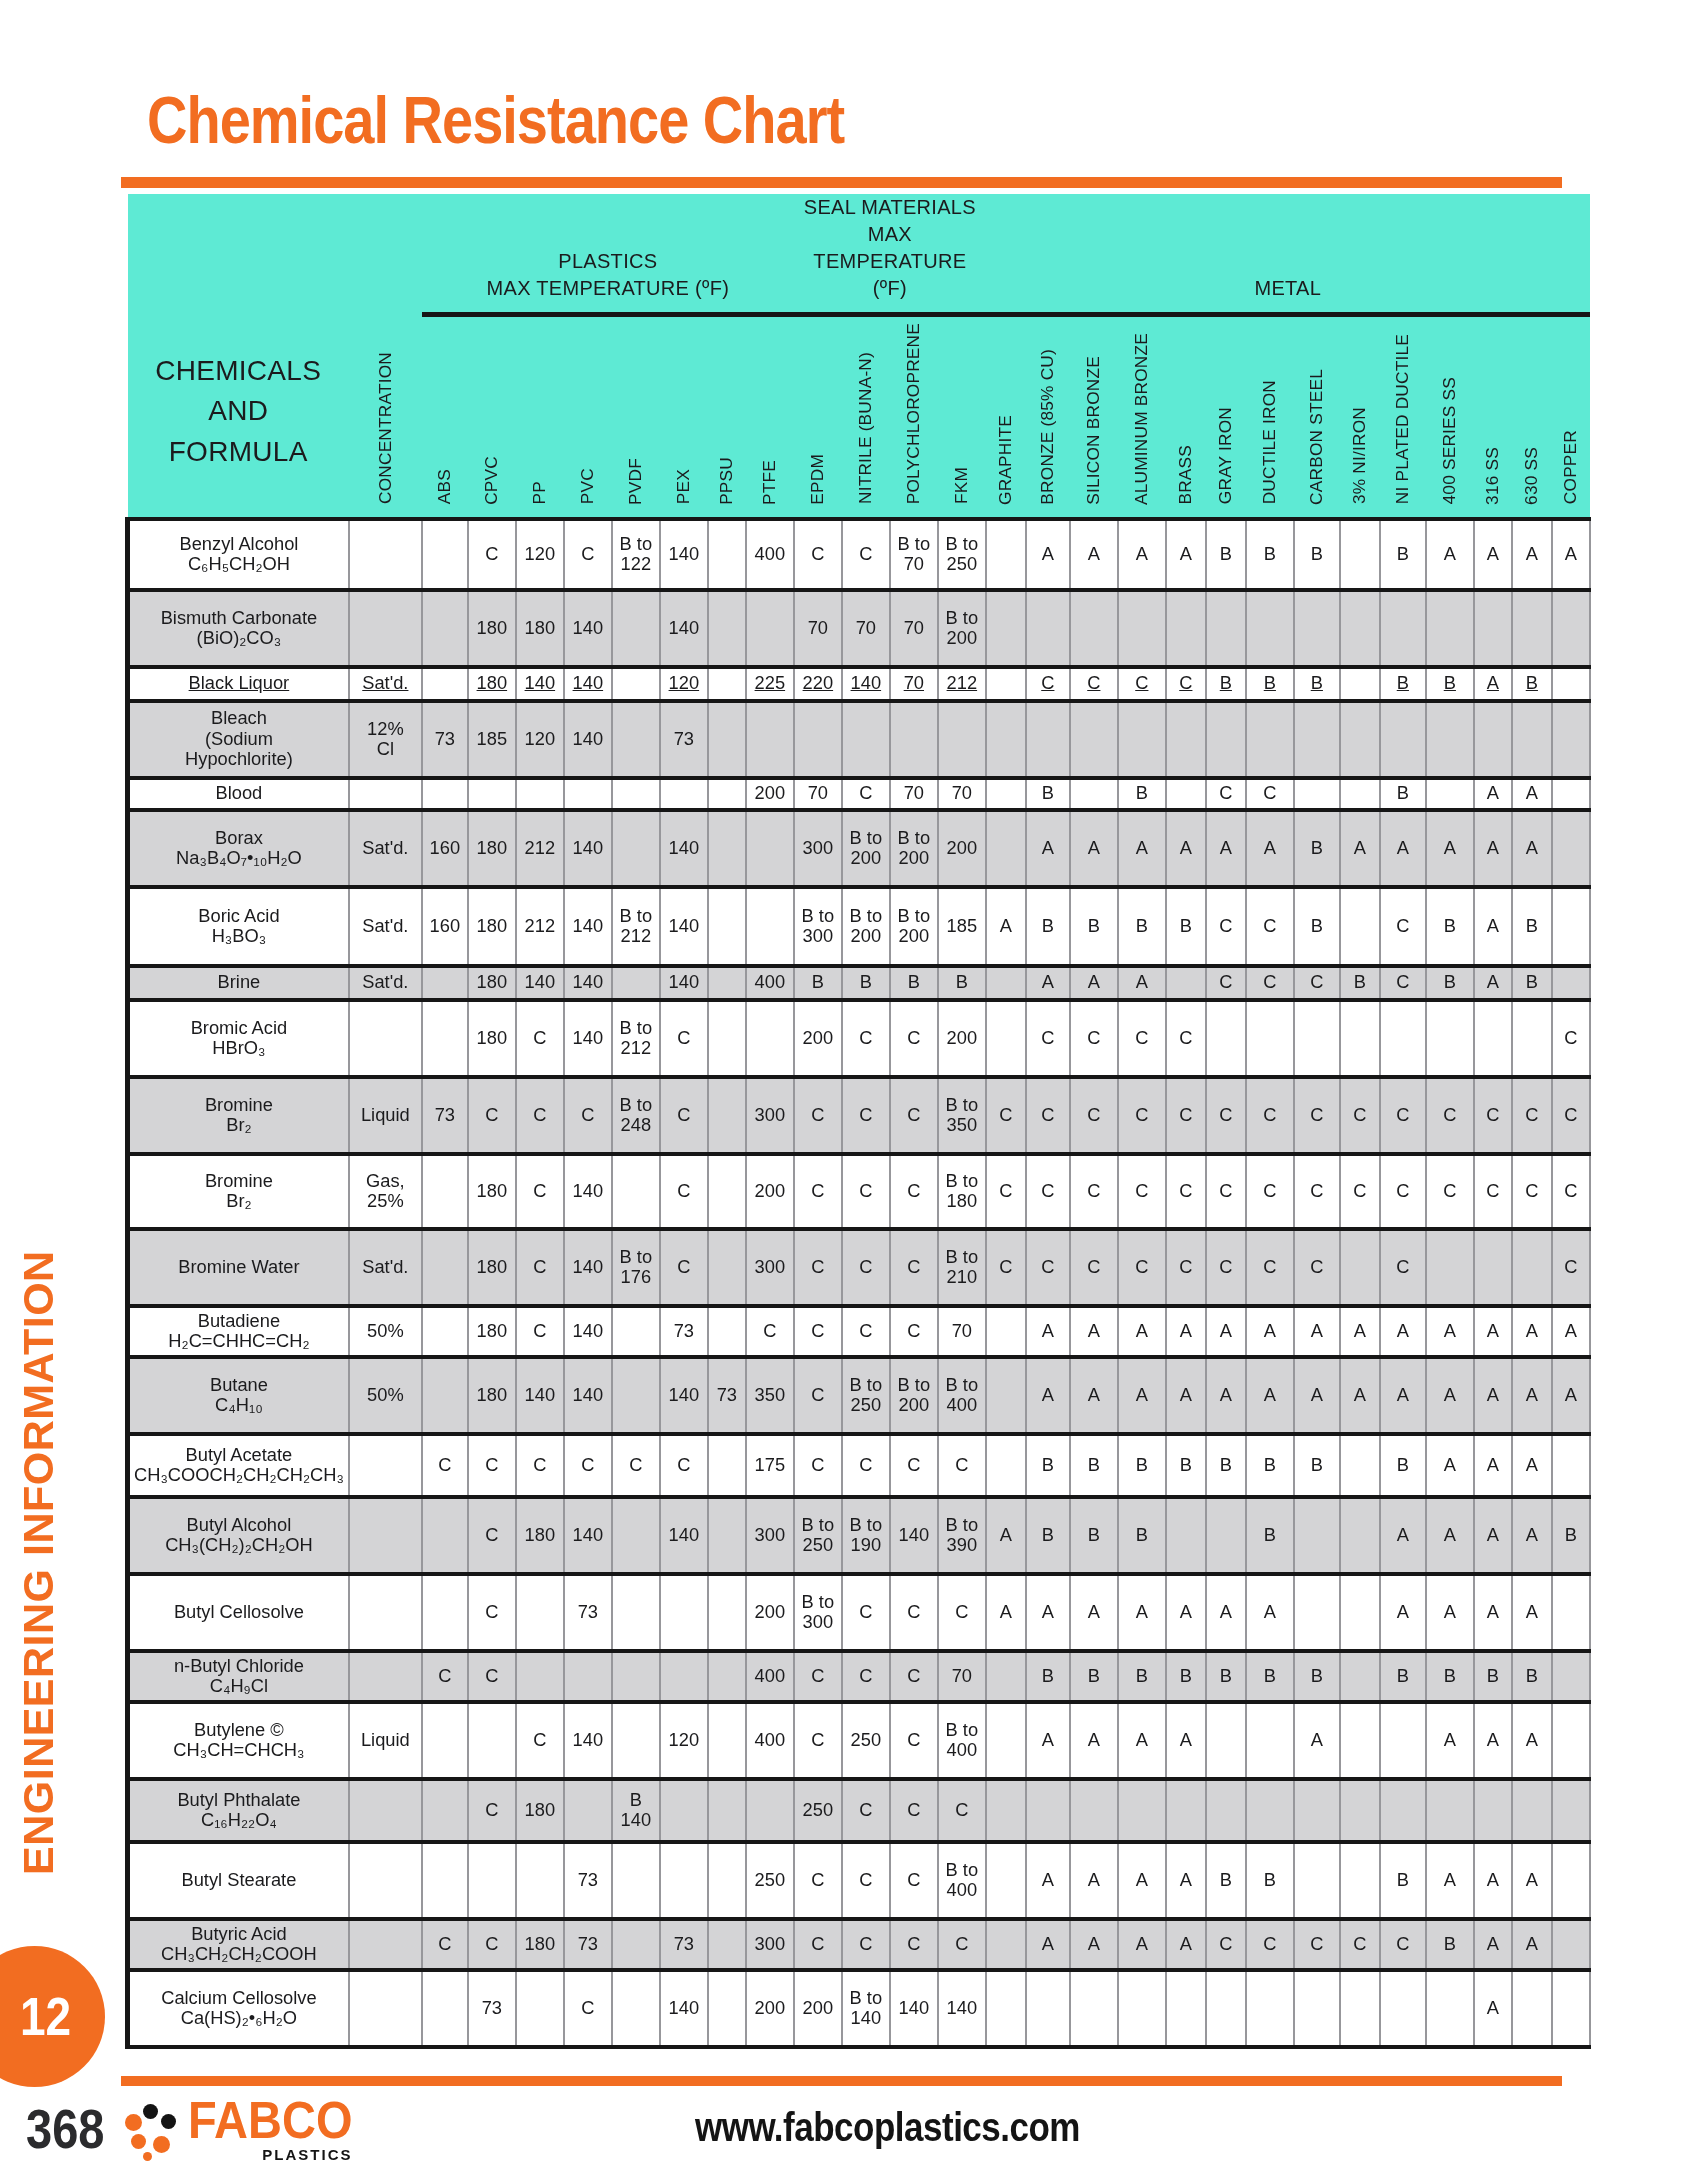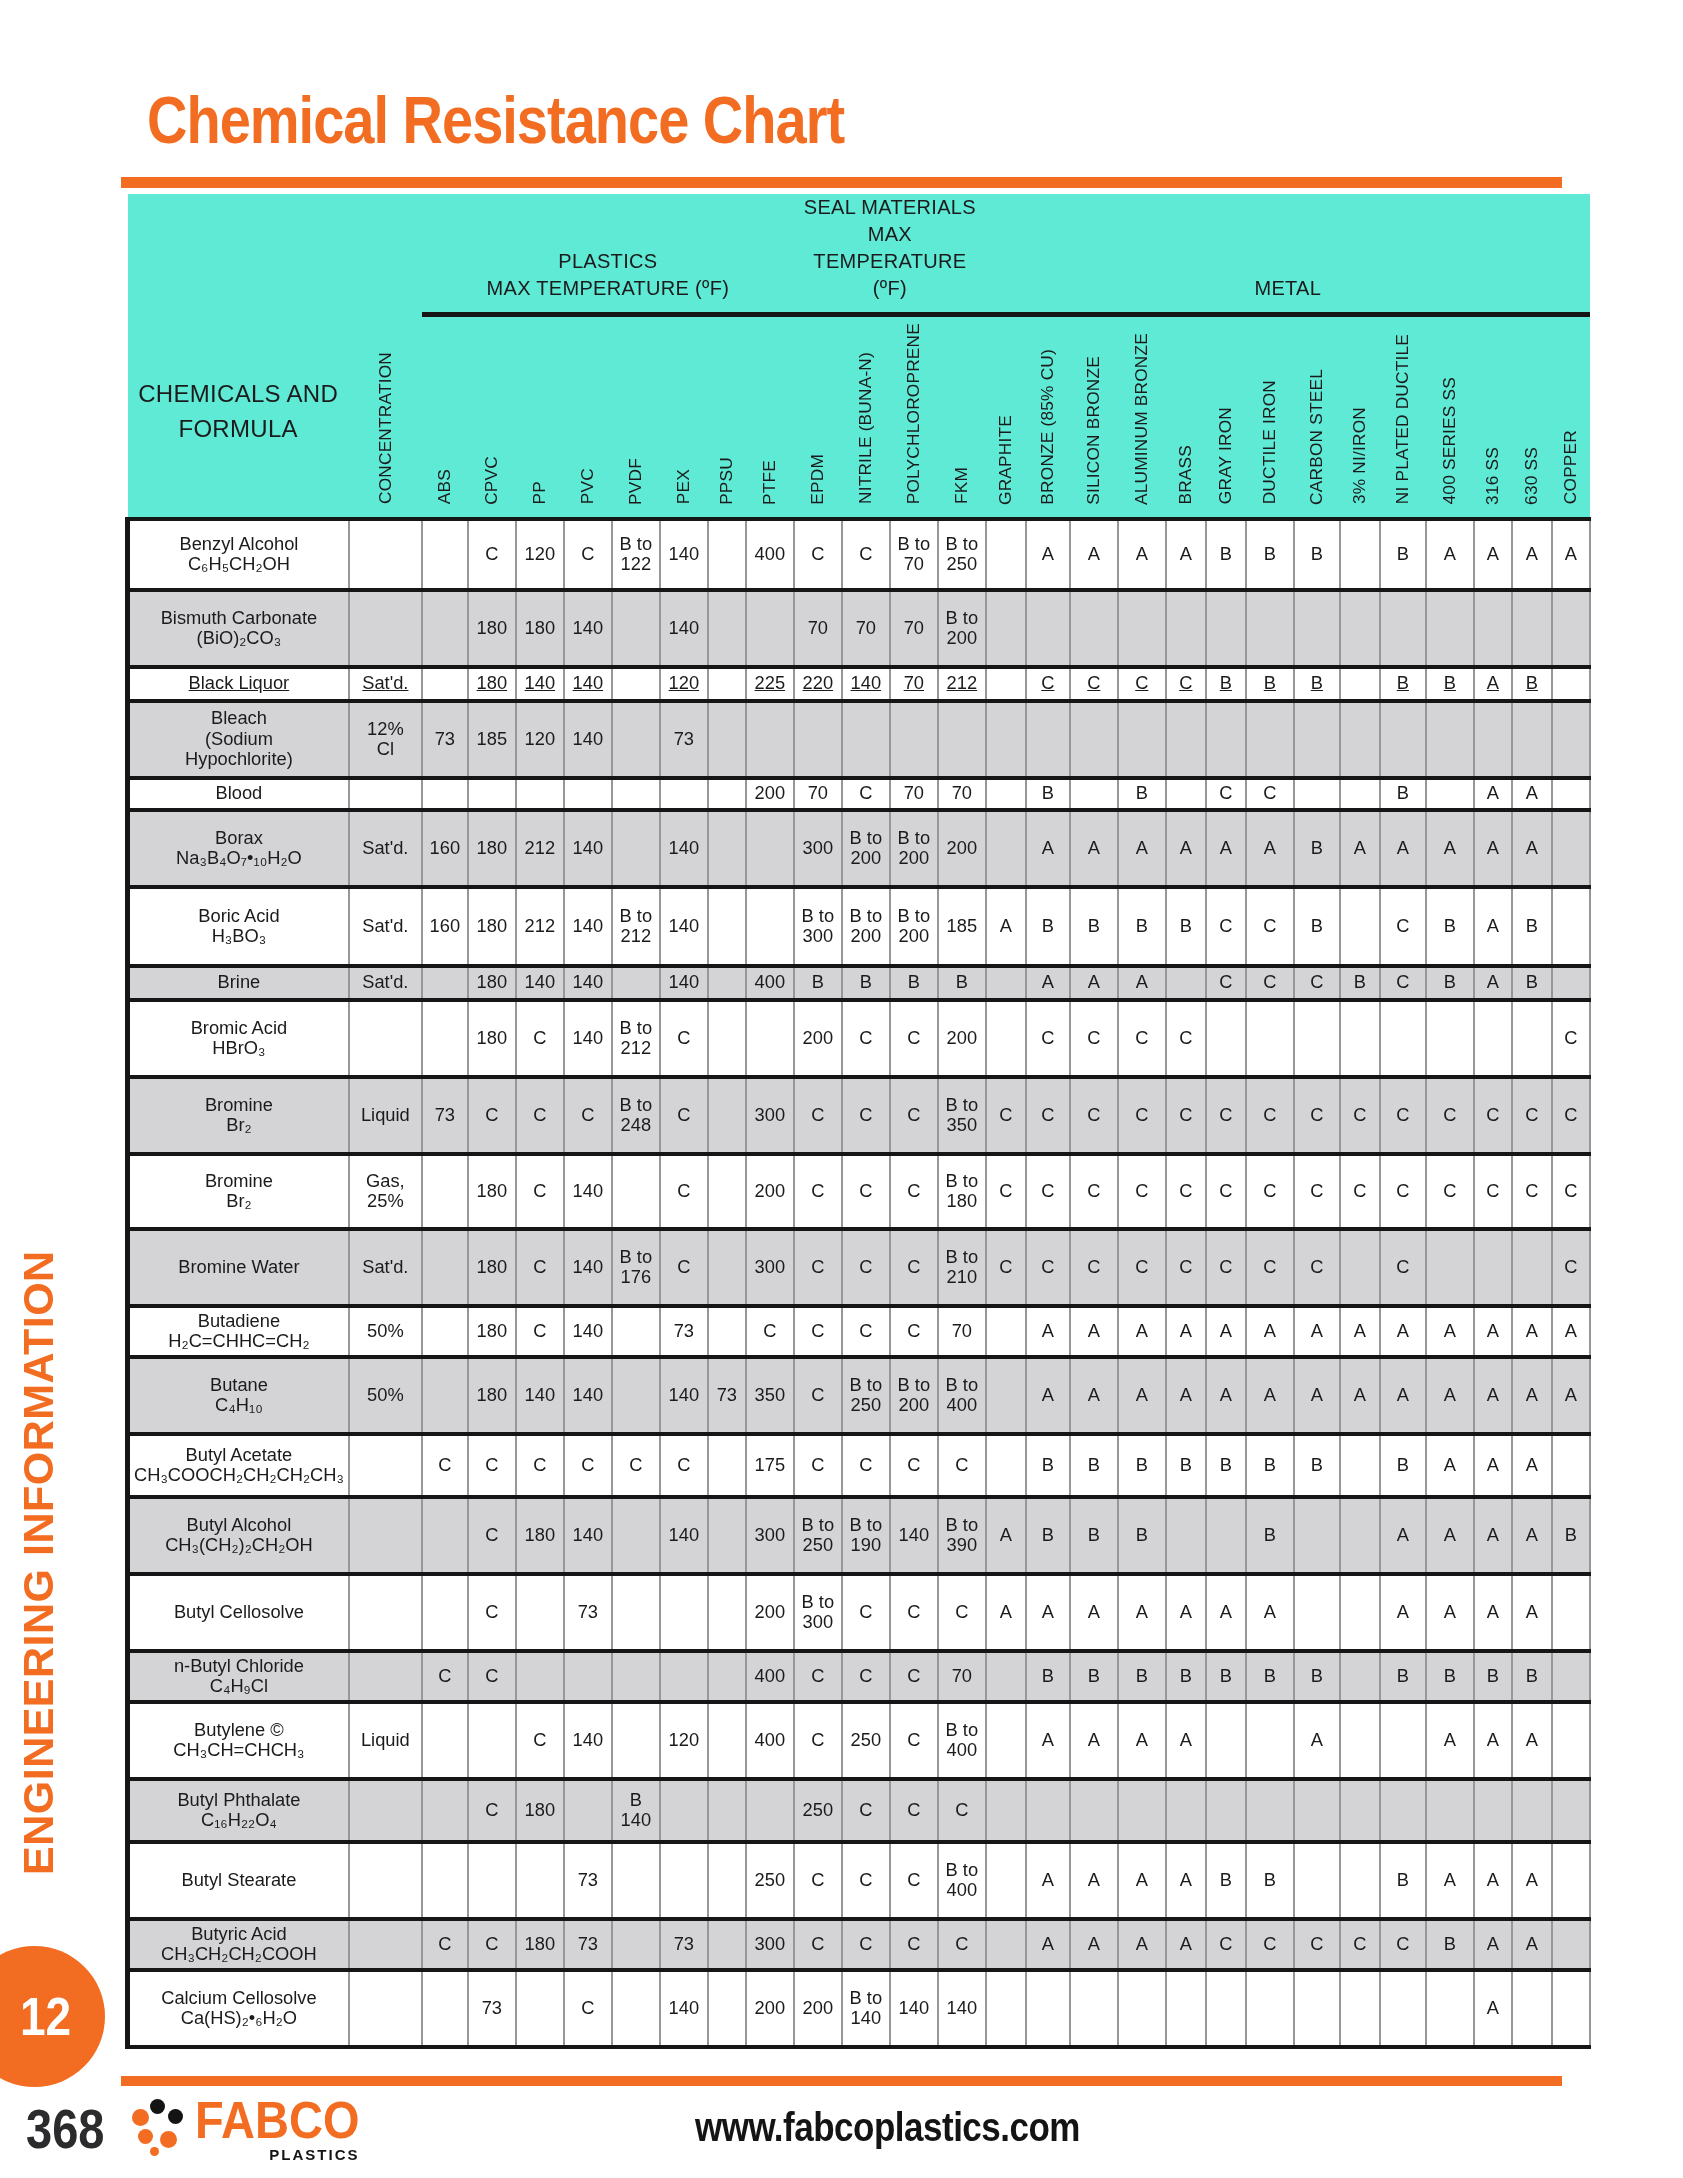--- a/index.html
+++ b/index.html
@@ -20,37 +20,37 @@
            color:var(--accent); letter-spacing:-1px; transform:scaleY(1.2); transform-origin:left top; white-space:nowrap; }
   .title-rule { position:absolute; left:121px; top:177px; width:1441px; height:11px; background:var(--accent); }
 
   table.chart { position:absolute; left:125px; top:194px; border-collapse:collapse; table-layout:fixed; }
   .chart th, .chart td { padding:0; }
   .chart thead th, .chart thead td { border:none; font-weight:normal; background:#5eead4; }
   .spacer { border:none; }
   .group-th { border-bottom:5px solid var(--heavy) !important; vertical-align:bottom; text-align:center;
               font-size:20px; line-height:1.35; white-space:pre-line; letter-spacing:0.3px; height:81px; padding-bottom:10px !important; }
   .label-row th { height:204px; vertical-align:bottom; text-align:center; padding-bottom:8px !important; }
-  .chem-th { vertical-align:middle !important; font-size:24px; line-height:1.45; white-space:pre-line; letter-spacing:0.3px; }
+  .chem-th { vertical-align:middle !important; font-size:28px; line-height:1.45; white-space:pre-line; letter-spacing:0.3px; }
   .vert { writing-mode:vertical-rl; transform:rotate(180deg); display:inline-block;
           font-size:17.3px; line-height:1; white-space:nowrap; letter-spacing:0.2px; }
 
   .chart tbody td { border-left:2px solid var(--grid); border-top:4px solid var(--heavy); border-bottom:4px solid var(--heavy);
                     text-align:center; vertical-align:middle; font-size:18.3px; line-height:1.12;
                     white-space:pre-line; color:var(--ink); overflow:hidden; }
   .chart tbody td:first-child { border-left:5px solid var(--heavy); }
   .chart tbody td:last-child { border-right:2px solid var(--grid); }
   .chart tbody tr.alt td { background:var(--rowalt); }
   td.chem-cell { font-size:20px; line-height:1.25; padding:2px 4px; }
   td.conc-cell { font-size:18.3px; }
 
   .footer-rule { position:absolute; left:121px; top:2076px; width:1441px; height:10px; background:var(--accent); }
   .page-num { position:absolute; left:26px; top:2095px; font-size:47px; font-weight:bold; color:#2B2B2D;
               letter-spacing:0px; transform:scaleY(1.2); transform-origin:left top; }
-  .logo { position:absolute; left:132px; top:2093px; display:flex; align-items:center; }
+  .logo { position:absolute; left:125px; top:2093px; display:flex; align-items:flex-end; }
   .molecule { position:relative; width:55px; height:59px; margin-right:8px; }
   .molecule i { position:absolute; border-radius:50%; }
   .logo-text { font-size:47px; font-weight:bold; color:var(--accent); letter-spacing:0px;
                transform:scaleY(1.12); transform-origin:left top; line-height:1; }
   .logo-sub { font-size:15px; font-weight:bold; color:#141414; letter-spacing:2px; text-align:right; margin-top:6px; }
   .url { position:absolute; left:695px; top:2103px; font-size:35px; font-weight:bold; color:#141414;
          transform:scaleY(1.18); transform-origin:left top; letter-spacing:-0.5px; }
 </style>
 </head>
 <body>

